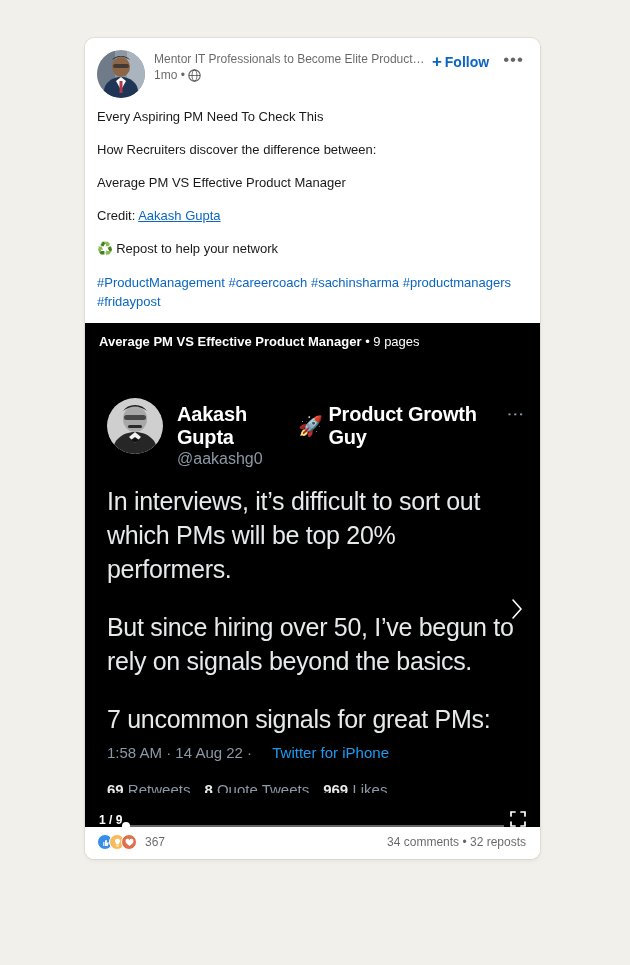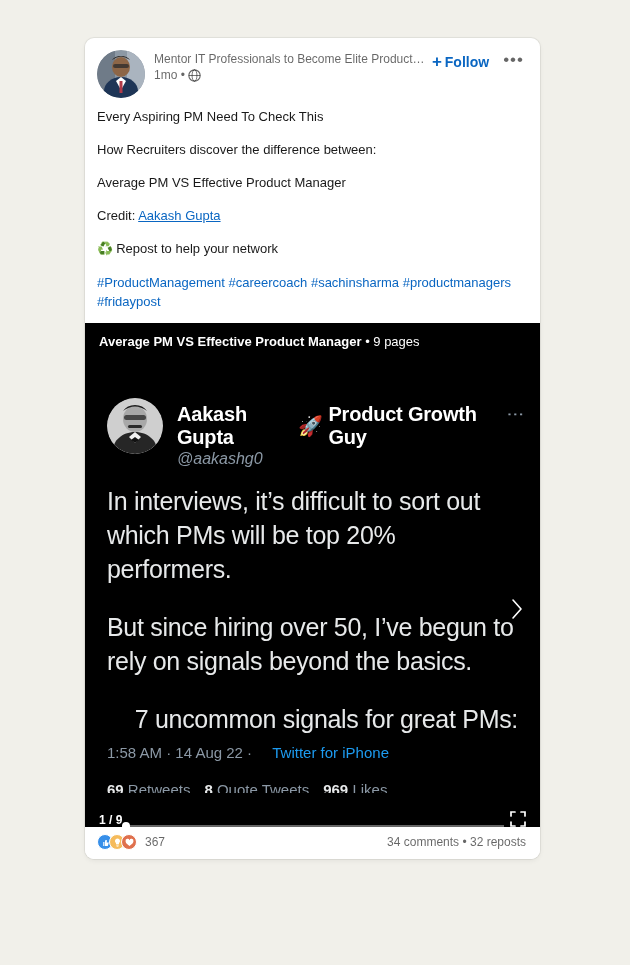--- a/index.html
+++ b/index.html
@@ -189,42 +189,41 @@
     color: #ffffff;
     letter-spacing: -0.2px;
     display: flex;
     align-items: center;
     gap: 5px;
   }
   .tw-handle {
     font-size: 16px;
     color: #8b98a5;
     margin-top: 1px;
-    font-style: italic;
   }
   .tw-kebab {
     color: #8b98a5;
     font-size: 17px;
     line-height: 6px;
     flex: 0 0 auto;
     padding-top: 8px;
     writing-mode: vertical-rl;
     letter-spacing: -2px;
     cursor: pointer;
   }
 
   .tw-text {
     margin-top: 16px;
     font-size: 25px;
     line-height: 34px;
     color: #e7e9ea;
     letter-spacing: -0.3px;
   }
   .tw-text p { margin-bottom: 24px; }
-  .tw-text p:last-child { margin-bottom: 8px; text-align: right; }
+  .tw-text p:last-child { margin-bottom: 8px; }
 
   .tw-meta {
     margin-top: 6px;
     font-size: 15px;
     color: #8b98a5;
   }
   .tw-source { color: #1d9bf0; margin-left: 16px; }
 
   .tw-stats {
     margin-top: 20px;

